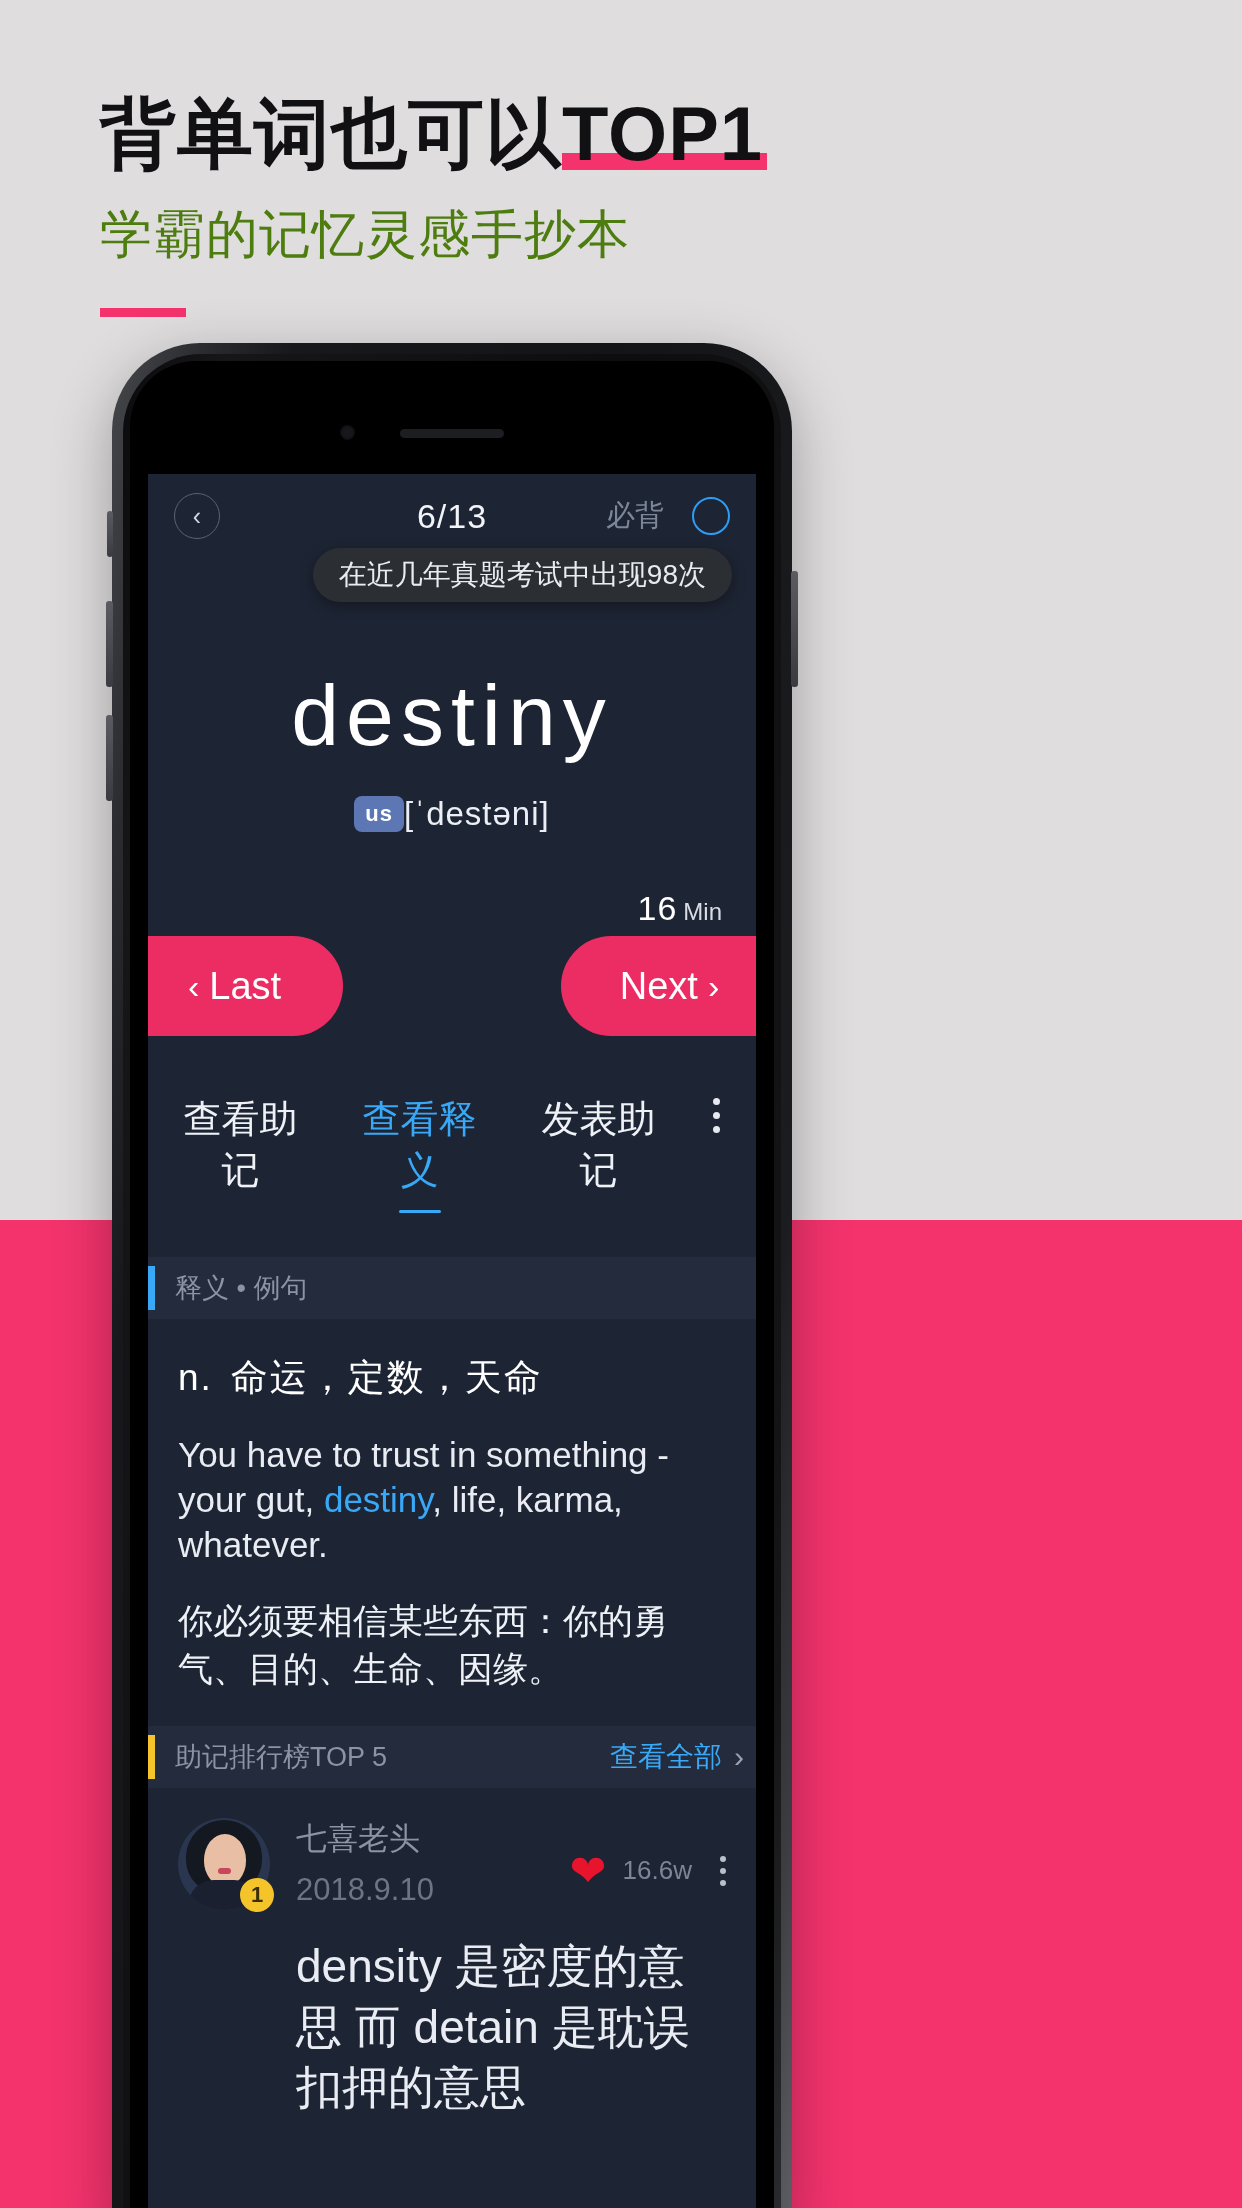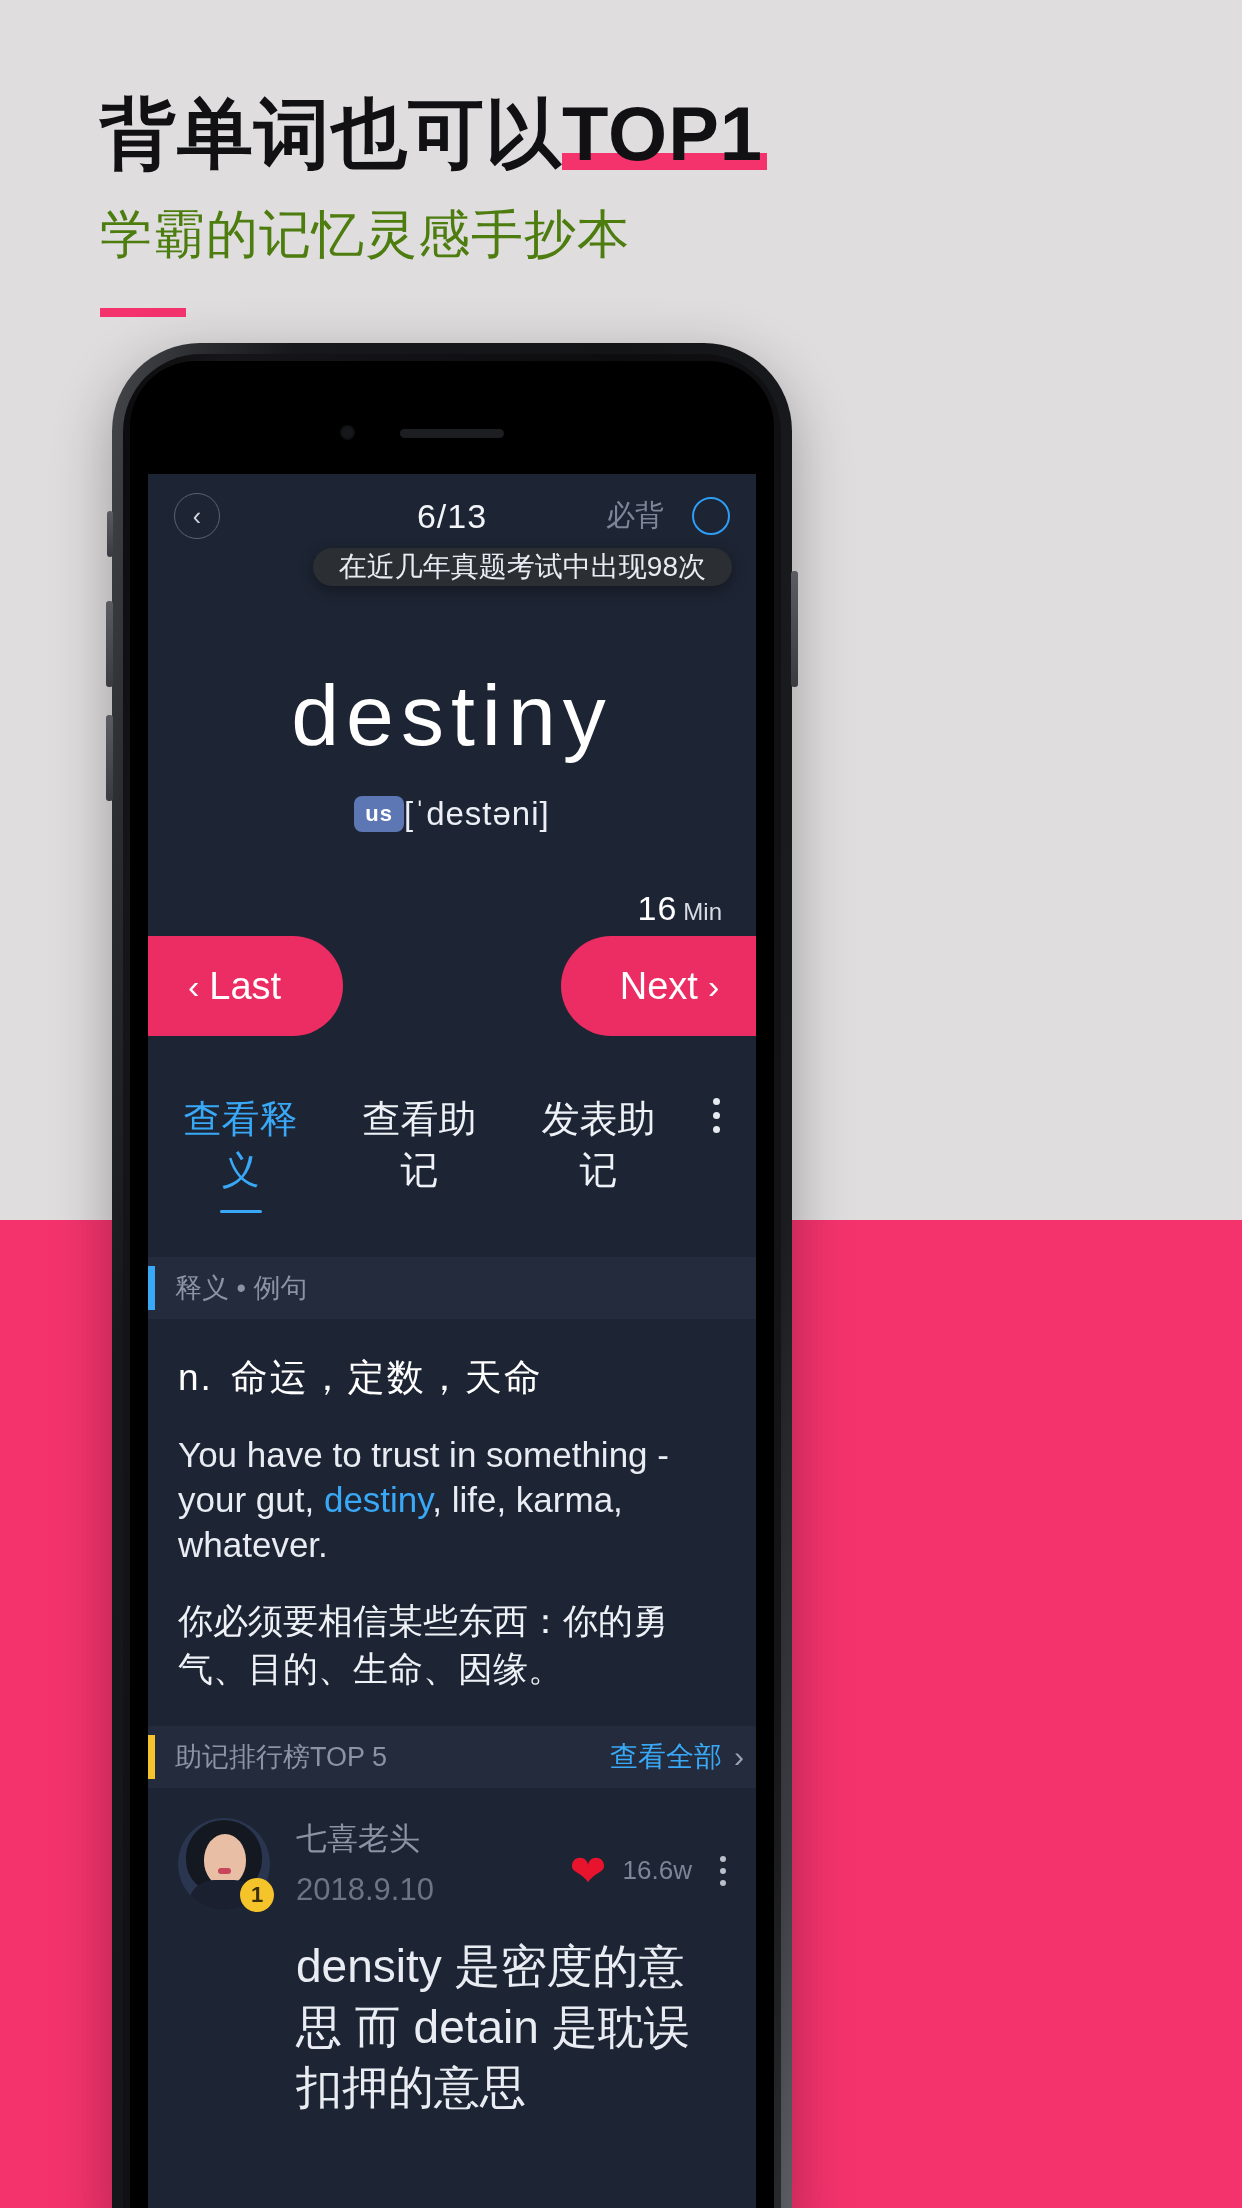--- a/index.html
+++ b/index.html
@@ -101,21 +101,21 @@
   }
   .nav-right .lbl { font-size: 29px; color: #7c8698; }
   .nav-circle {
     width: 38px; height: 38px; border-radius: 50%;
     border: 2.5px solid #2e9df5;
   }
 
   .tooltip {
     position: absolute; right: 24px; top: 74px;
     background: #2b2e33; color: #e9ecf2;
-    font-size: 28px; padding: 0 26px; border-radius: 40px;
+    font-size: 28px; padding: 8px 26px; border-radius: 40px;
     white-space: nowrap; box-shadow: 0 4px 14px rgba(0,0,0,.35);
   }
 
   .word-area { padding-top: 108px; text-align: center; }
   .word {
     font-size: 86px; letter-spacing: 7px; color: #fff; font-weight: 400;
   }
   .phonetic-row {
     margin-top: 30px; display: flex; align-items: center;
     justify-content: center; 
@@ -297,27 +297,27 @@
           <span class="chev">‹</span>
           <span>Last</span>
         </div>
         <div class="pill pill-next">
           <span>Next</span>
           <span class="chev">›</span>
         </div>
       </div>
 
       <div class="tabs">
+        <div class="tab">
+          <div>查看助记</div>
+          <div class="underline hidden"></div>
+        </div>
         <div class="tab active">
           <div>查看释义</div>
           <div class="underline"></div>
-        </div>
-        <div class="tab">
-          <div>查看助记</div>
-          <div class="underline hidden"></div>
         </div>
         <div class="tab">
           <div>发表助记</div>
           <div class="underline hidden"></div>
         </div>
         <div class="kebab">
           <i></i>
           <i></i>
           <i></i>
         </div>

